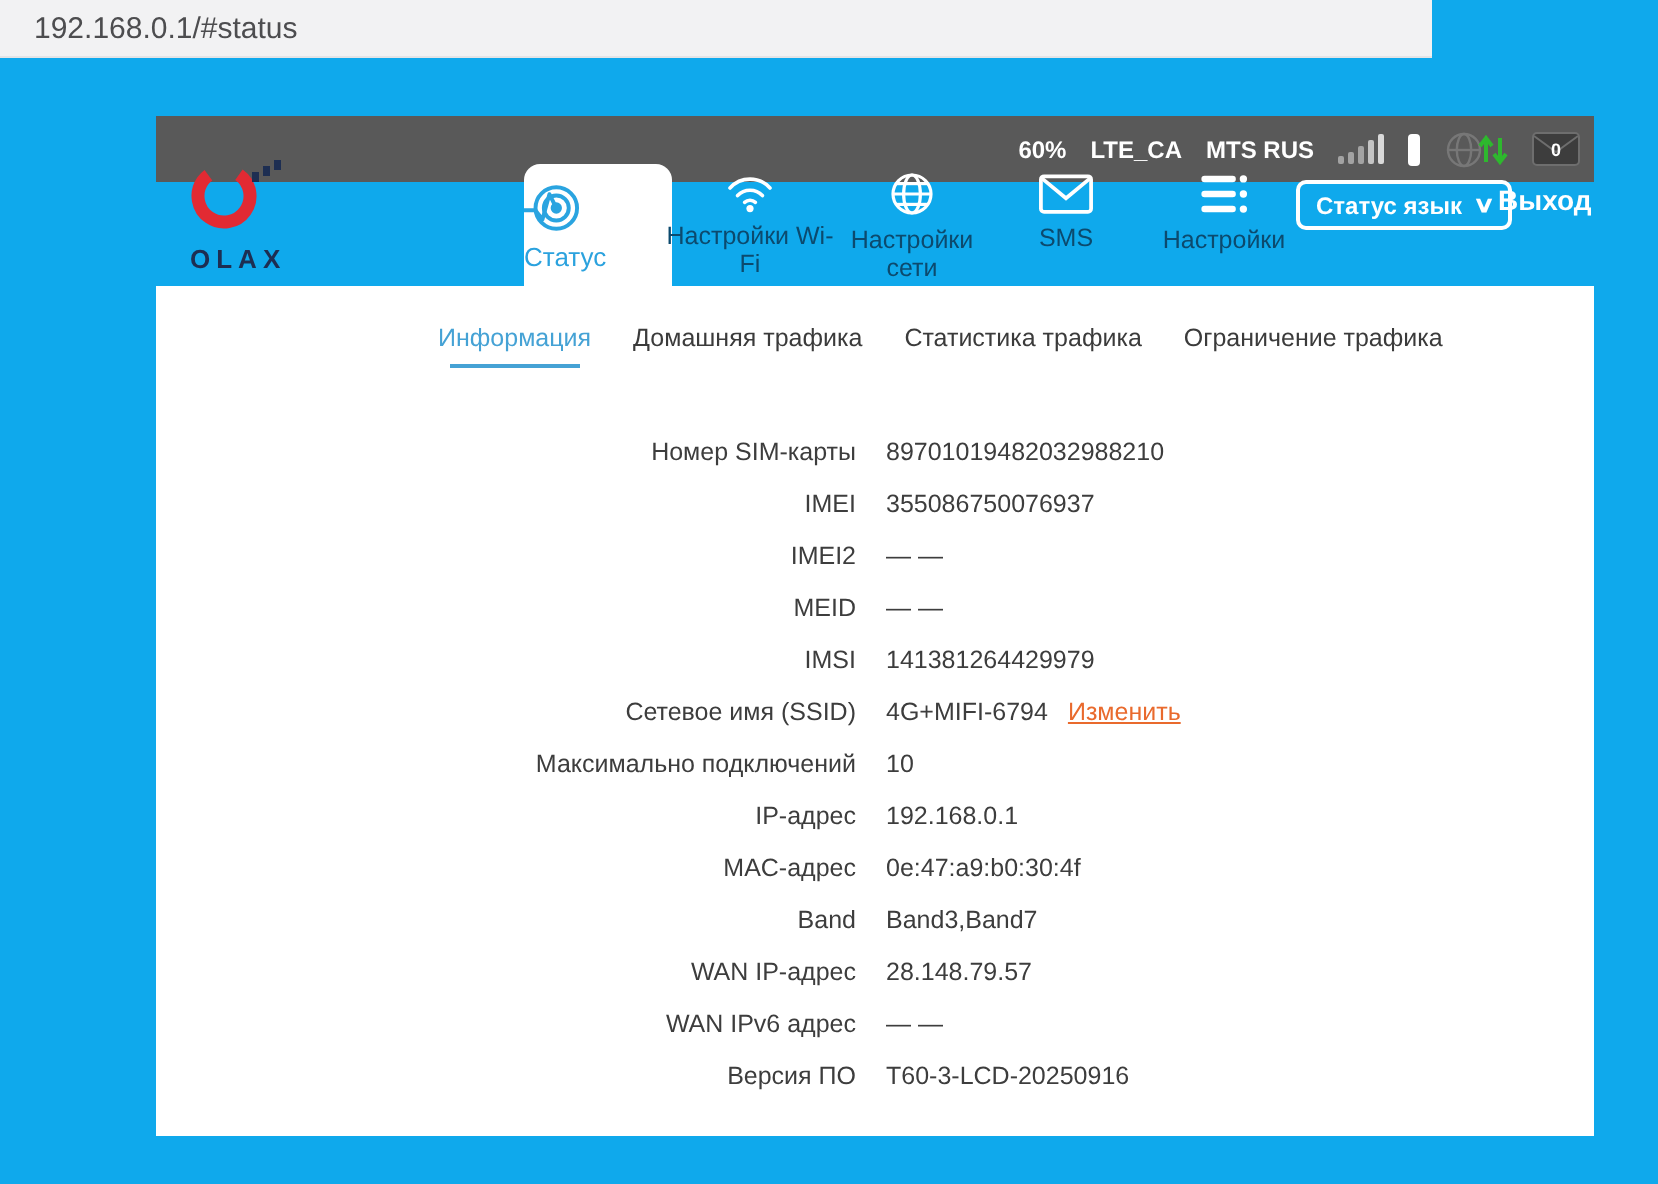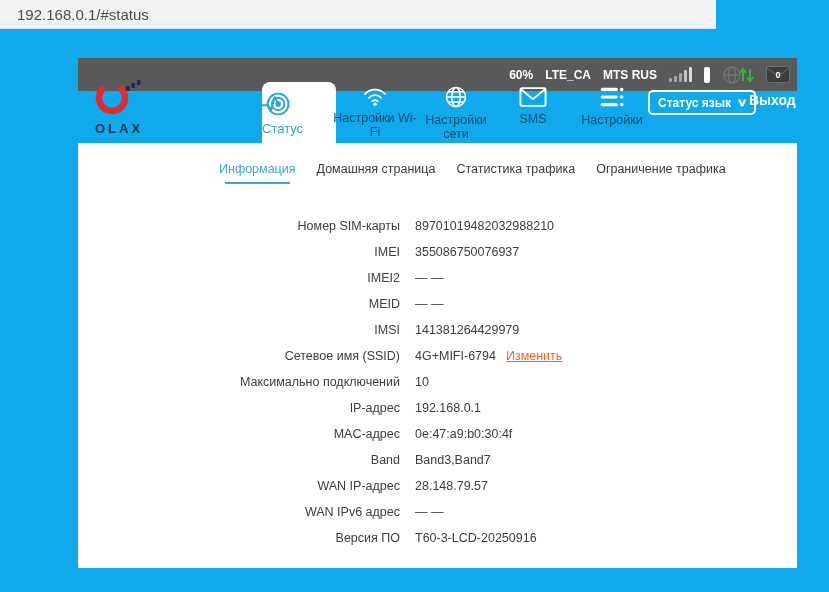--- a/index.html
+++ b/index.html
@@ -74,21 +74,21 @@
     position:absolute;left:141px;top:19px;
     display:flex;gap:21px;font-size:12.5px;color:#3b3b3b;
   }
   .subtab{cursor:pointer;text-align:center;}
   .subtab.active{color:#45a2d5;}
   .subtab.active::after{
     content:"";display:block;height:2px;background:#45a2d5;
     margin:6px auto 0;width:85%;
   }
   .rows{position:absolute;left:0;top:70px;width:719px;}
-  .row{display:flex;height:26px;line-height:26px;font-size:12.5px;color:#3d3d3d;}
+  .row{display:flex;height:26px;line-height:26px;font-size:12.5px;color:#3d3d3d;margin-left:28px;}
   .row .lbl{width:322px;text-align:right;}
   .row .val{margin-left:15px;}
   .row .link{color:#e96a2d;text-decoration:underline;margin-left:10px;cursor:pointer;}
 </style>
 </head>
 <body>
 
 <div class="urlbar">
   <span>192.168.0.1/#status</span>
 </div>
@@ -202,21 +202,21 @@
 
 <div class="lang">
   <span>Статус язык</span>
   <span class="chev">∨</span>
 </div>
 <div class="logout">Выход</div>
 
 <div class="panel">
   <div class="subtabs">
     <span class="subtab active">Информация</span>
-    <span class="subtab">Домашняя страница</span>
+    <span class="subtab">Домашняя трафика</span>
     <span class="subtab">Статистика трафика</span>
     <span class="subtab">Ограничение трафика</span>
   </div>
 
   <div class="rows">
     <div class="row">
       <span class="lbl">Номер SIM-карты</span>
       <span class="val">89701019482032988210</span>
     </div>
     <div class="row">

